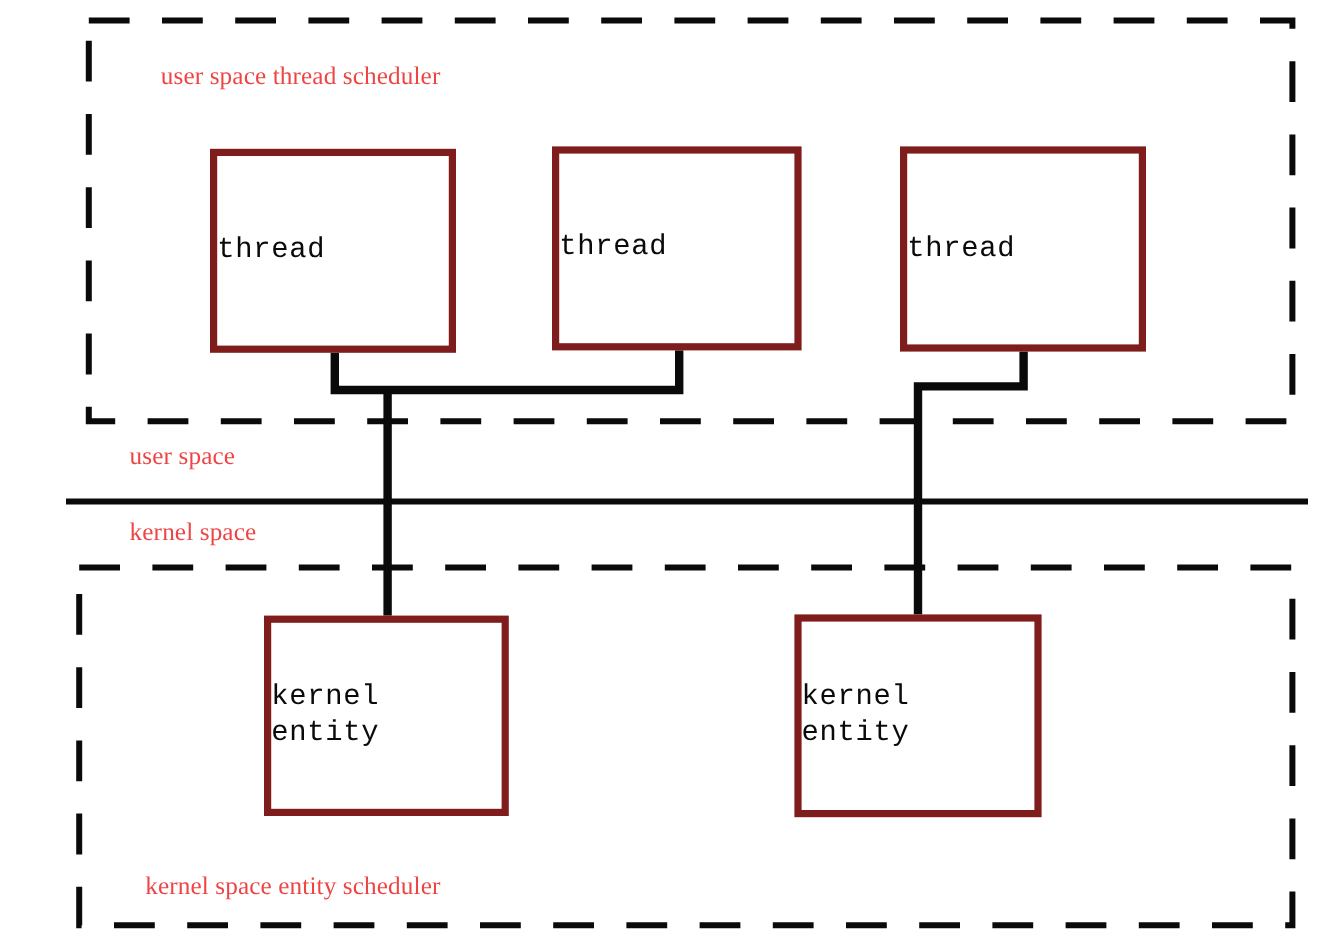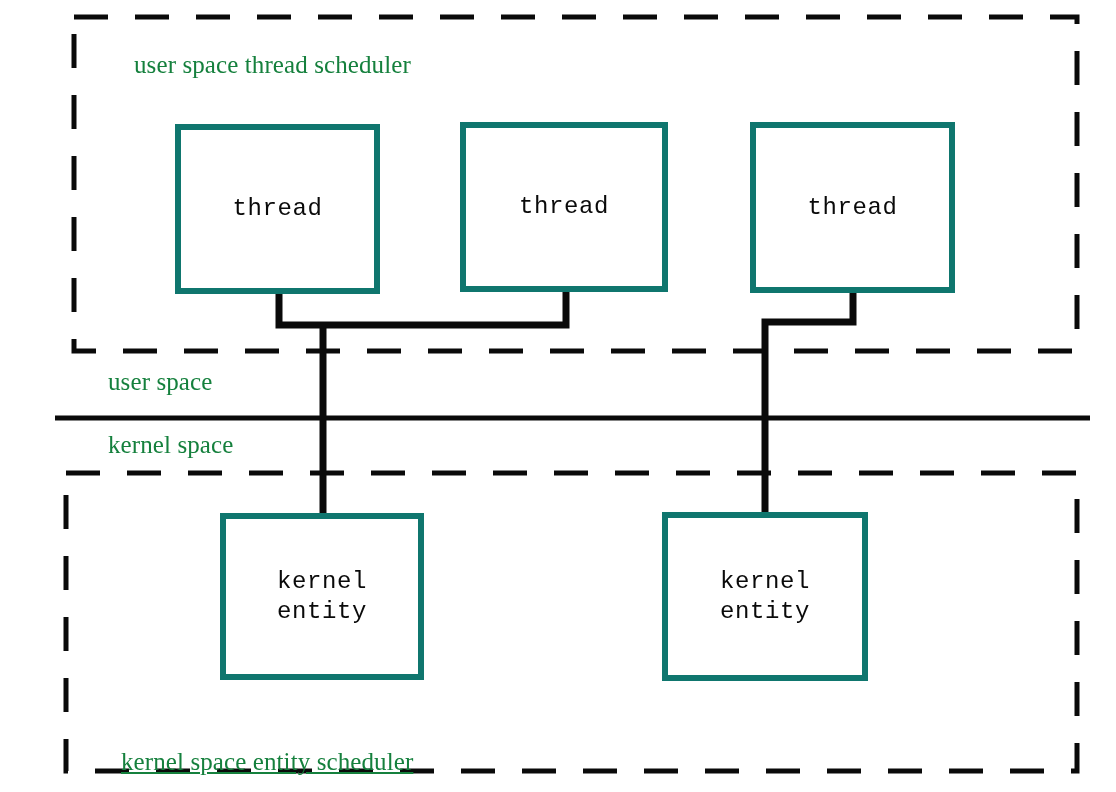--- a/index.html
+++ b/index.html
@@ -21,38 +21,37 @@
   #stage svg {
     position: absolute;
     left: 0;
     top: 0;
     width: 1116px;
     height: 792px;
   }
   .region-label {
     position: absolute;
     font-family: "Liberation Serif", serif;
-    font-size: 25px;
-    color: #15803d;
+    font-size: 21px;
+    color: #ef4444;
     white-space: nowrap;
     letter-spacing: 0.1px;
   }
   #label-user-scheduler { left: 134px; top: 51px; }
   #label-user-space     { left: 108px; top: 368px; }
   #label-kernel-space   { left: 108px; top: 431px; }
-  #label-kernel-scheduler { left: 121px; top: 748px; text-decoration: underline; }
+  #label-kernel-scheduler { left: 121px; top: 726px; }
 
   .node-box {
     position: absolute;
     box-sizing: border-box;
     background: #ffffff;
-    border: 6px solid #0f766e;
+    border: 6px solid #7f1d1d;
     display: flex;
     align-items: center;
-    justify-content: center;
   }
   .node-text {
     font-family: "Liberation Mono", monospace;
     font-size: 24px;
     line-height: 1.22;
     color: #0a0a0a;
     text-align: center;
     white-space: pre-line;
     letter-spacing: 0.6px;
   }

